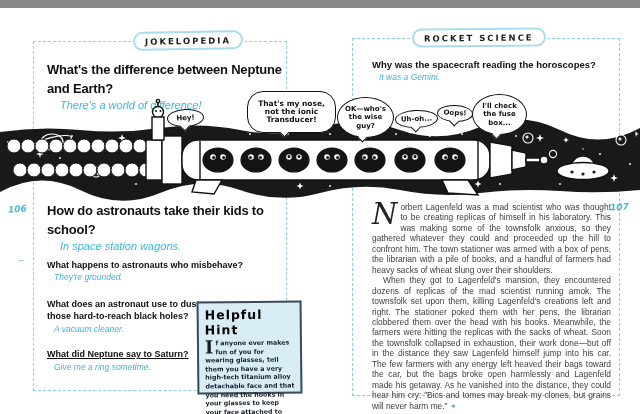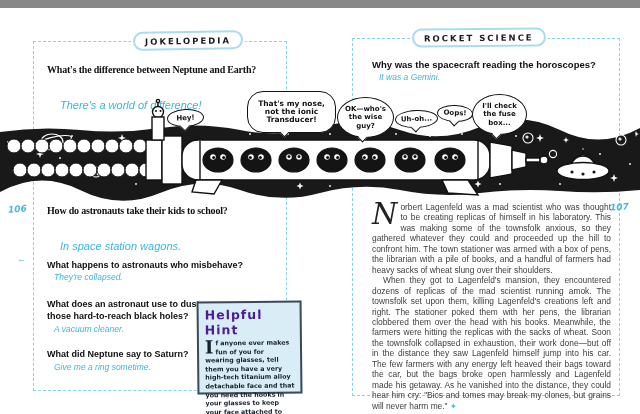--- a/index.html
+++ b/index.html
@@ -21,41 +21,41 @@
     font-family:"DejaVu Sans", sans-serif; font-weight:bold;
     font-size:8.5px; letter-spacing:2px; color:#1c1c1c;
     text-transform:uppercase; white-space:nowrap;
   }
   #left-banner  { left:133px; top:23px; transform:rotate(-1deg); }
   #right-banner { left:412px; top:20px; transform:rotate(-0.5deg); }
 
   
   .q-big {
     position:absolute; font-weight:bold; color:#101010;
-    font-size:10px; line-height:19px; letter-spacing:-0.2px;font-family:Liberation Serif, serif;
+    font-size:13px; line-height:19px; letter-spacing:-0.2px;
   }
   .q-small {
     position:absolute; font-weight:bold; color:#101010;
     font-size:9px; line-height:11.5px;
   }
   .answer {
     position:absolute; font-style:italic; color:#3cb4dc; font-weight:normal;
   }
   .a-big   { font-size:11px; }
   .a-small { font-size:8.5px; }
 
   #q1 { left:47px; top:52px;  width:238px; }
   #a1 { left:60px; top:91px; }
   #q2 { left:47px; top:193px; width:246px; }
   #a2 { left:60px; top:232px; }
   #q3 { left:47px; top:252px; width:235px; }
   #a3 { left:54px; top:264px; }
   #q4 { left:47px; top:291px; width:178px; }
   #a4 { left:54px; top:316px; }
-  #q5 { left:47px; top:341px; width:190px; }
+  #q5 { left:47px; top:341px; width:190px;text-decoration:underline; }
   #a5 { left:54px; top:354px; }
   #rq { left:372px; top:51px; width:250px; font-size:9.5px; }
   #ra { left:379px; top:64px; }
 
   .page-num {
     position:absolute; color:#4ab7dc; font-weight:bold; font-style:italic;
     font-size:9px; font-family:"DejaVu Sans", sans-serif; z-index:1;
   }
   #pn-left  { left:8px;   top:196px; transform:rotate(-4deg); }
   #pn-right { left:610px; top:194px; transform:rotate(-3deg); }
@@ -63,21 +63,21 @@
     font-size:9px; font-weight:bold; }
 
   
   #hint-box {
     position:absolute; left:197px; top:293px; width:105px; height:93px;
     background:#d9edf6; border:2px solid #3a4a5a; transform:rotate(-0.6deg);
     padding:4px 6px; z-index:1;
   }
   #hint-title {
     font-family:"DejaVu Sans", sans-serif; font-weight:bold;
-    font-size:12.5px; letter-spacing:1px; color:#4c1d95; margin-bottom:2px;
+    font-size:12.5px; letter-spacing:1px; color:#000000; margin-bottom:2px;
   }
   #hint-body {
     font-family:"DejaVu Sans", sans-serif; font-weight:bold;
     font-size:6.3px; line-height:8.6px; color:#15202b; text-align:left;
   }
   #hint-body .dropcap {
     float:left; font-family:"DejaVu Serif", serif; font-weight:bold;
     font-size:18px; line-height:15px; padding-right:2px;
   }
 
@@ -128,21 +128,21 @@
   <div id="right-box" class="page-box"></div>
 
   <div id="left-banner" class="banner">JOKELOPEDIA</div>
   <div id="right-banner" class="banner">ROCKET SCIENCE</div>
 
   <div id="q1" class="q-big">What's the difference between Neptune and Earth?</div>
   <div id="a1" class="answer a-big">There's a world of difference!</div>
   <div id="q2" class="q-big">How do astronauts take their kids to school?</div>
   <div id="a2" class="answer a-big">In space station wagons.</div>
   <div id="q3" class="q-small">What happens to astronauts who misbehave?</div>
-  <div id="a3" class="answer a-small">They're collapsed.</div>
+  <div id="a3" class="answer a-small">They're grounded.</div>
   <div id="q4" class="q-small">What does an astronaut use to dust those hard-to-reach black holes?</div>
   <div id="a4" class="answer a-small">A vacuum cleaner.</div>
   <div id="q5" class="q-small">What did Neptune say to Saturn?</div>
   <div id="a5" class="answer a-small">Give me a ring sometime.</div>
 
   <div id="rq" class="q-small">Why was the spacecraft reading the horoscopes?</div>
   <div id="ra" class="answer a-small">It was a Gemini.</div>
 
   <div id="pn-left" class="page-num">106</div>
   <div id="pn-right" class="page-num">107</div>

